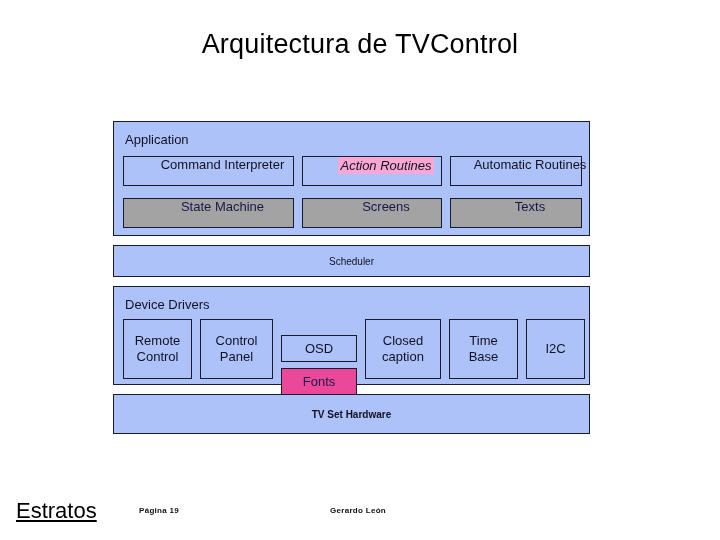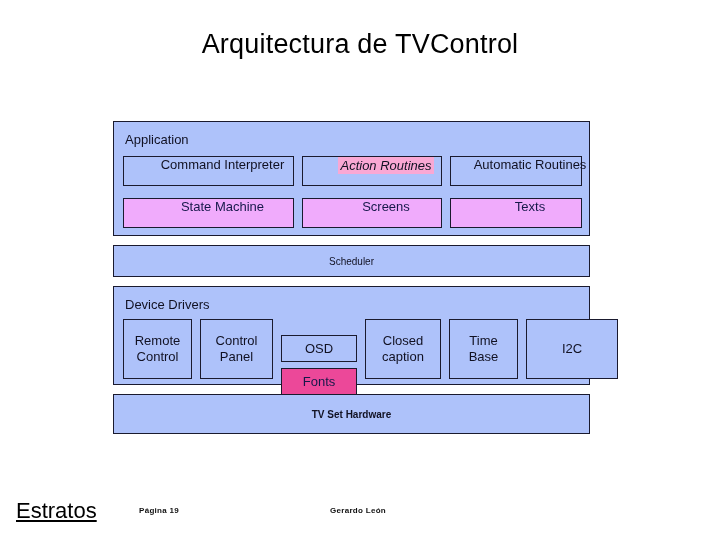--- a/index.html
+++ b/index.html
@@ -84,21 +84,21 @@
     height: 30px;
     display: flex;
     align-items: flex-start;
     justify-content: center;
     font-size: 13px;
     color: #111122;
     white-space: nowrap;
     padding-left: 28px;
   }
   .cell.dark {
-    background: #f0abfc;
+    background: #a3a3a3;
     color: #16184a;
   }
   .cell-gap { width: 8px; flex: 0 0 8px; }
 
   .w-cmd   { width: 171px; }
   .w-act   { width: 140px; }
   .w-auto  { width: 132px; }
 
   .w-state { width: 171px; }
   .w-scr   { width: 140px; }
@@ -134,21 +134,21 @@
     line-height: 1.22;
     color: #111122;
   }
   .dd-gap { flex: 0 0 8px; }
 
   .w-remote  { width: 69px; }
   .w-panel   { width: 73px; }
   .w-osdcol  { width: 76px; margin-top: 16px; }
   .w-closed  { width: 76px; }
   .w-time    { width: 69px; }
-  .w-i2c     { width: 92px; }
+  .w-i2c     { width: 59px; }
 
   
   .dd-col {
     display: flex;
     flex-direction: column;
     justify-content: space-between;
     height: 60px;
   }
   .dd-sub {
     box-sizing: border-box;

